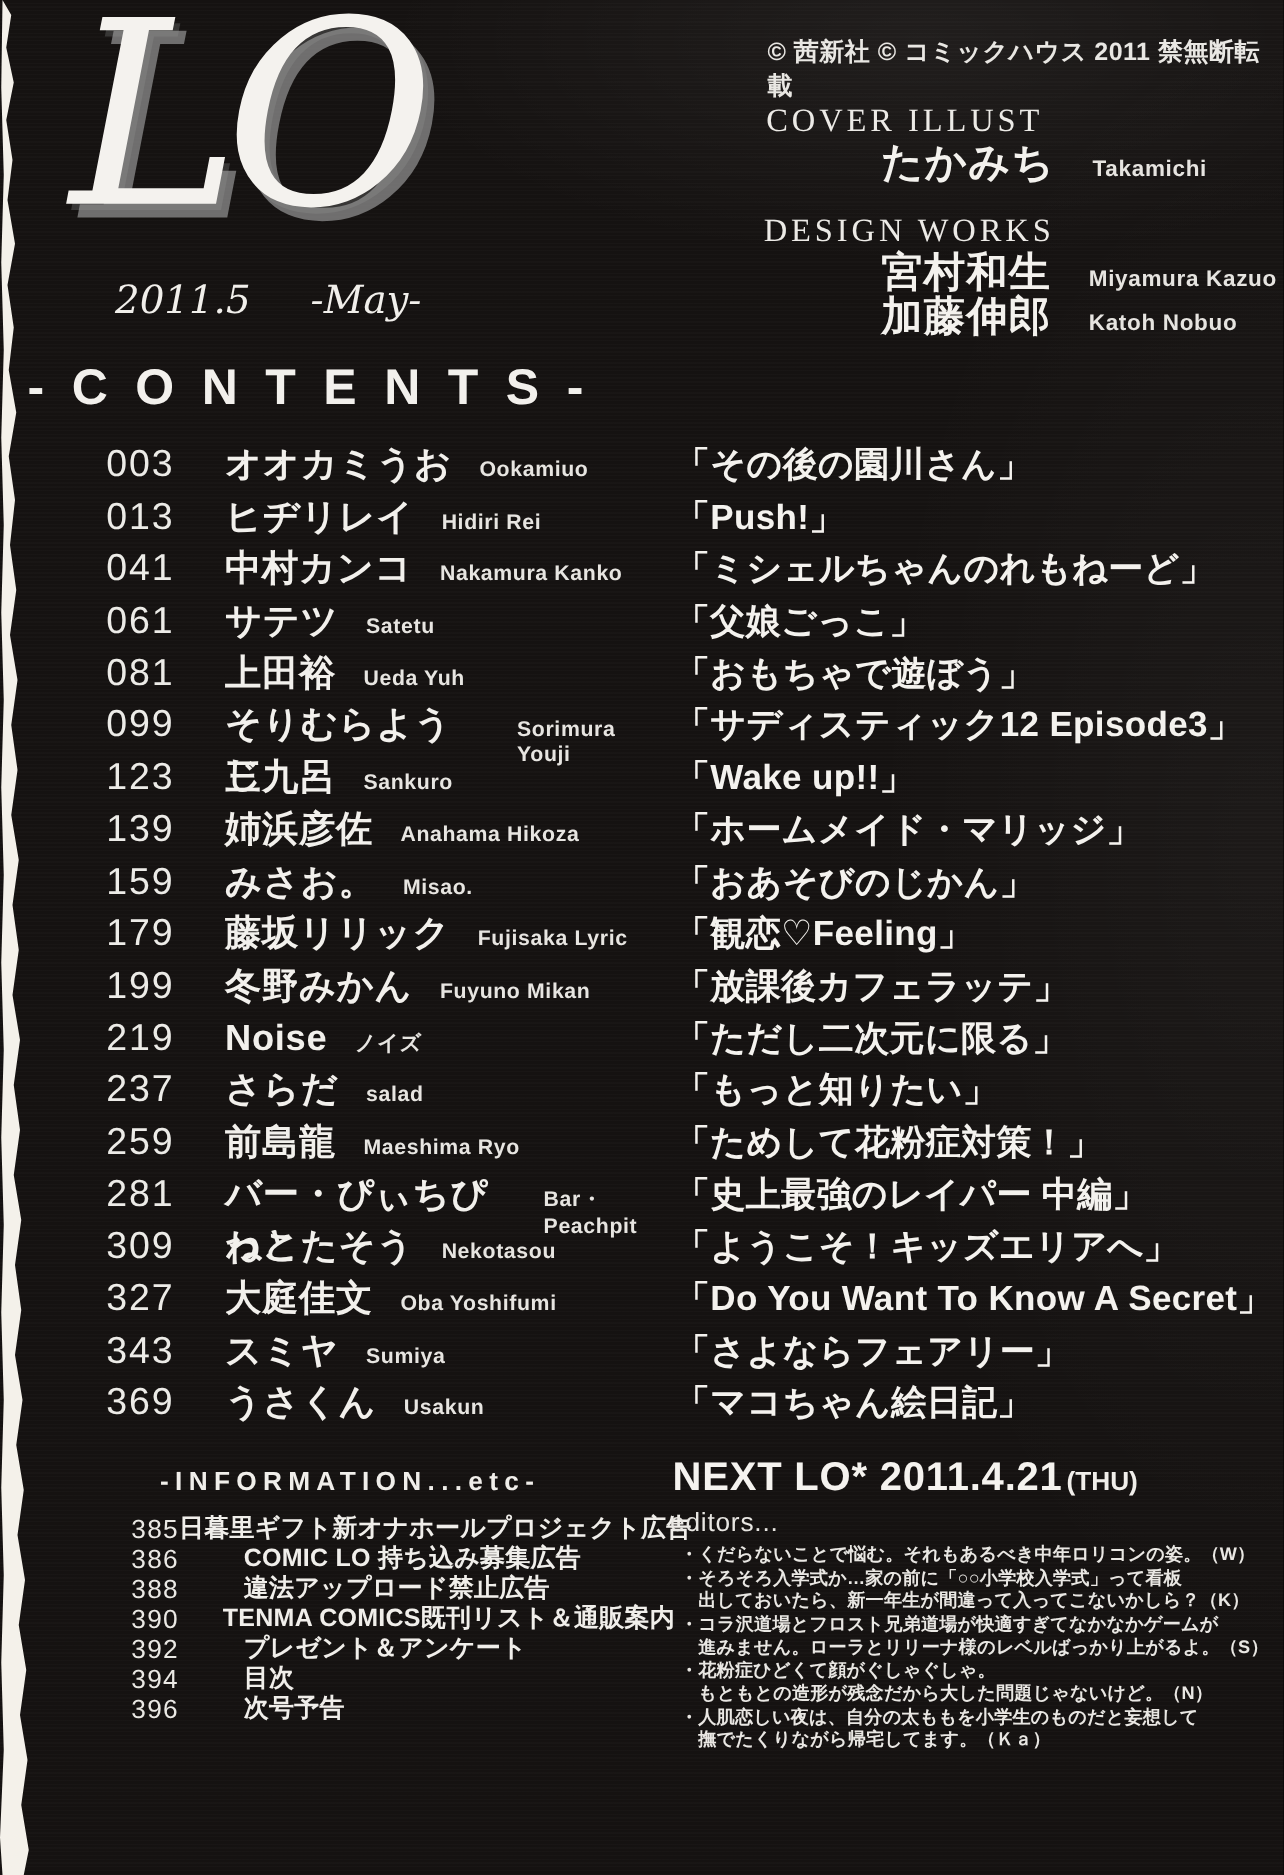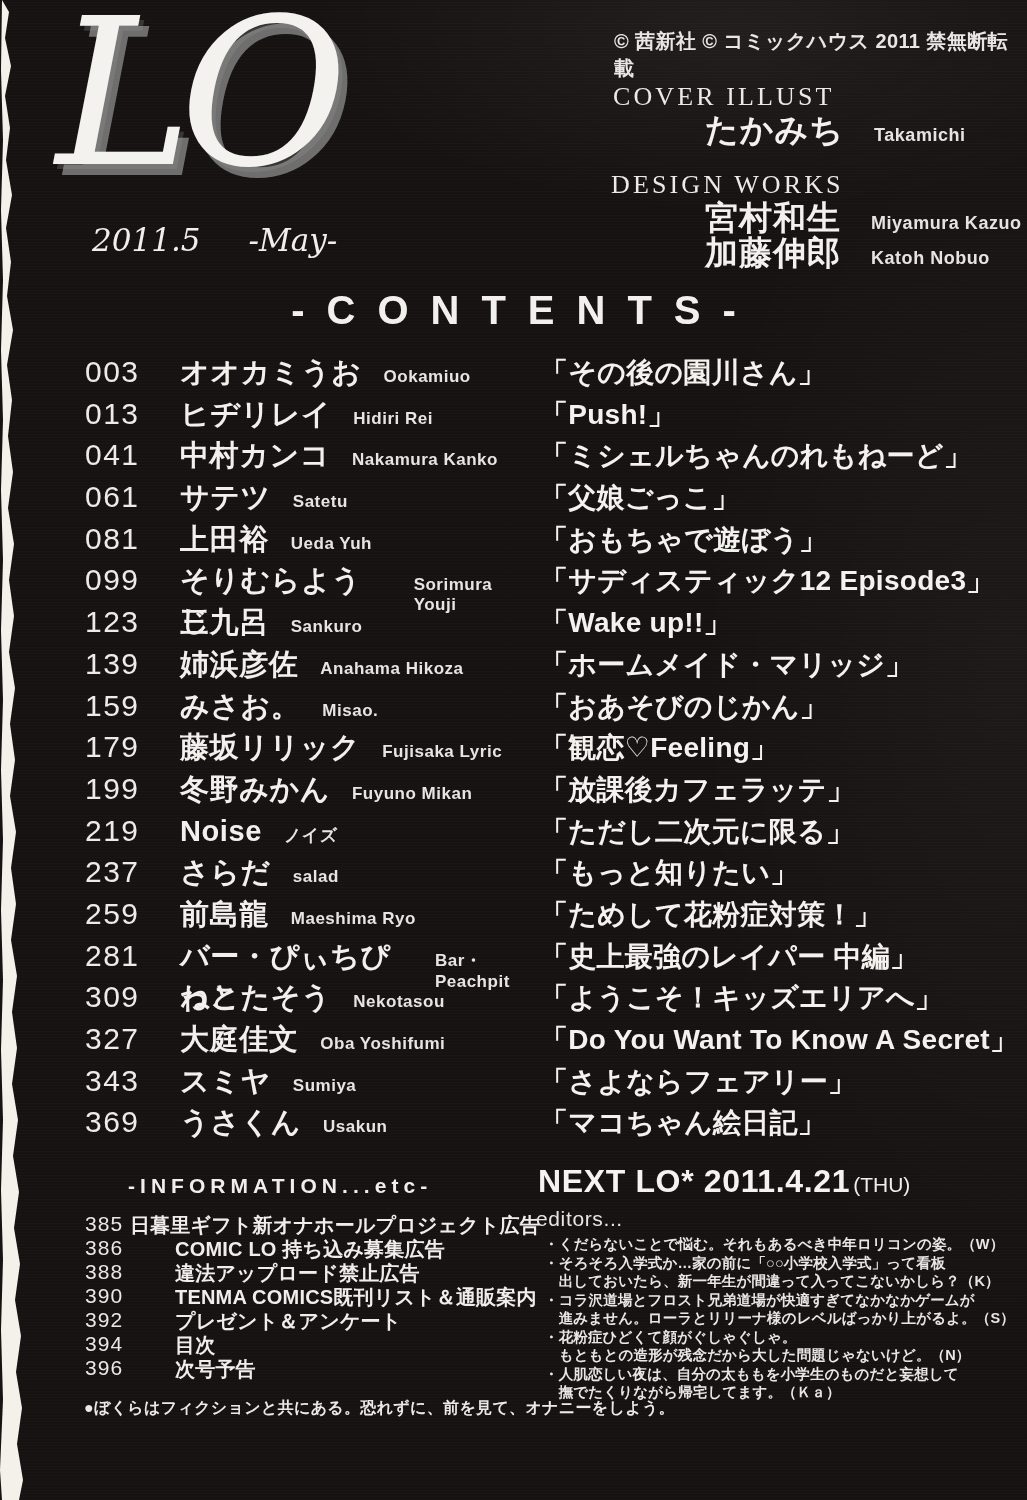--- a/index.html
+++ b/index.html
@@ -43,44 +43,44 @@
   .credit-row{position:absolute;display:flex;align-items:baseline;gap:30px;}
   .row-cover{left:135px;top:80px;}
   .row-designer-0{left:135px;top:168px;}
   .row-designer-1{left:135px;top:203px;}
   .credit-name{font-size:33px;font-weight:700;letter-spacing:0.03em;color:#f3f1ed;}
   .credit-romaji{font-size:18px;font-weight:700;letter-spacing:0.03em;color:#e6e4e0;}
 
   
   .contents-heading{
     position:absolute;left:0;top:288px;width:100%;
-    text-align:center;font-size:40px;font-weight:700;
+    font-size:40px;font-weight:700;
     letter-spacing:0.55em;text-indent:0.55em;color:#f2f0ec;
   }
   .contents-list{position:absolute;left:0;top:351px;width:1027px;}
   .c-row{display:flex;align-items:baseline;height:41.7px;}
   .c-num{margin-left:85px;width:95px;font-size:30px;font-weight:400;letter-spacing:0.05em;color:#ecebe7;line-height:41.7px;}
   .c-name-group{width:360px;display:flex;align-items:baseline;gap:22px;}
   .c-name{font-size:29px;font-weight:700;letter-spacing:0.02em;color:#f2f0ec;}
   .c-romaji{font-size:17px;font-weight:700;letter-spacing:0.03em;color:#e7e5e1;}
   .c-title{flex:1;font-size:28px;font-weight:700;letter-spacing:0.01em;color:#f4f2ee;white-space:nowrap;}
 
   
   .info-block{position:absolute;left:0;top:1168px;width:540px;}
   .info-heading{position:absolute;left:128px;top:6px;font-size:21px;font-weight:700;letter-spacing:0.24em;color:#f0eeea;}
   .info-list{position:absolute;left:0;top:44px;width:540px;}
-  .i-row{display:flex;align-items:flex-start;height:24px;}
+  .i-row{display:flex;align-items:flex-end;height:24px;padding-left:20px;}
   .i-num{margin-left:85px;width:90px;font-size:21px;font-weight:400;letter-spacing:0.05em;color:#eae8e4;line-height:24px;}
   .i-label{font-size:20px;font-weight:700;letter-spacing:0.01em;color:#f0eeea;white-space:nowrap;}
 
   
   .bottom-right{position:absolute;left:538px;top:1163px;width:482px;}
   .next-lo{display:flex;align-items:baseline;gap:3px;}
   .next-text{font-size:32px;font-weight:700;letter-spacing:0.02em;color:#f5f3ef;}
-  .next-thu{font-size:21px;font-weight:400;color:#f0eeea;text-align:right;}
+  .next-thu{font-size:21px;font-weight:700;color:#f0eeea;text-align:right;}
   .editors-heading{margin-top:7px;margin-left:-2px;font-size:21px;font-weight:400;letter-spacing:0.03em;color:#e8e6e2;}
   .editor-notes{margin-top:4px;margin-left:6px;}
   .editor-note{
     font-size:14.5px;font-weight:700;line-height:18.5px;
     letter-spacing:0.01em;color:#e9e7e3;white-space:pre-line;
   }
 
   .footer-note{
     position:absolute;left:84px;top:1398px;
     font-size:16px;font-weight:700;letter-spacing:0.02em;color:#eceae6;
@@ -361,15 +361,14 @@
 
 
         <div class="editor-note">・花粉症ひどくて顔がぐしゃぐしゃ。
 　もともとの造形が残念だから大した問題じゃないけど。（N）</div>
 
         <div class="editor-note">・人肌恋しい夜は、自分の太ももを小学生のものだと妄想して
 　撫でたくりながら帰宅してます。（Ｋａ）</div>
       </div>
   </div>
 
-  <div class="footer-note">●ぼくらはフィクションと共にある。恐れずに、前を見て、オナニーをしよう。</div>
 
 </div>
 
 </body></html>

